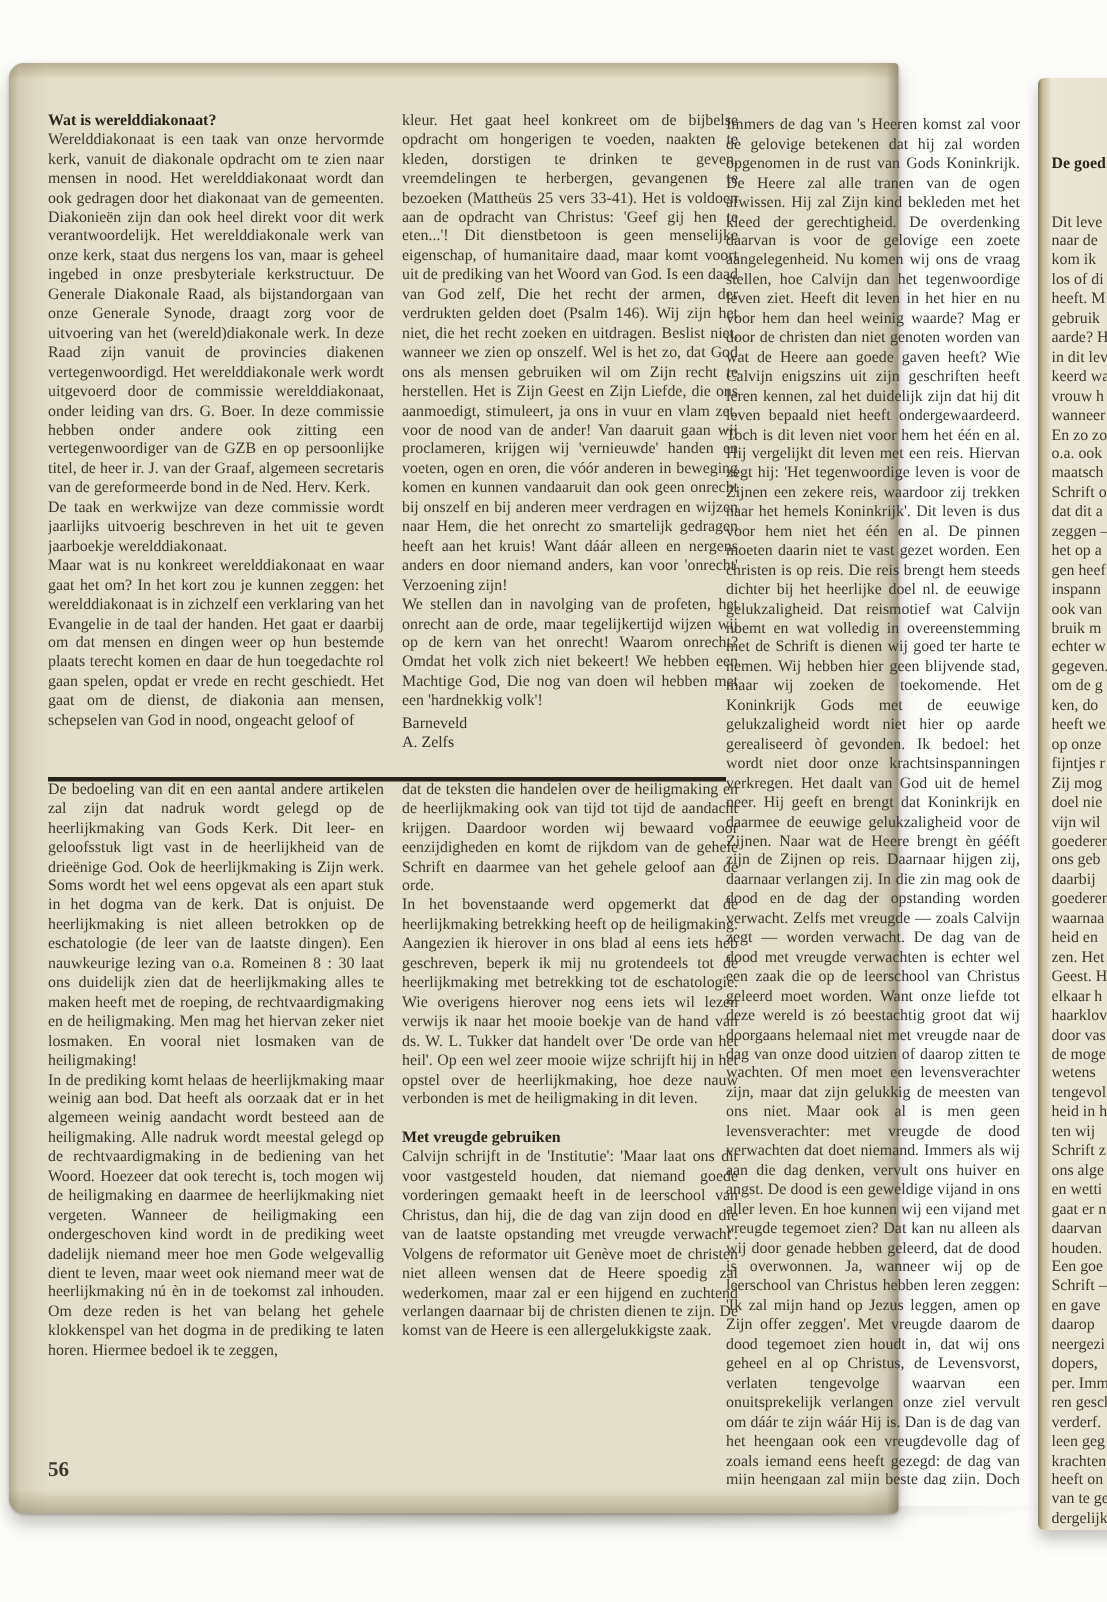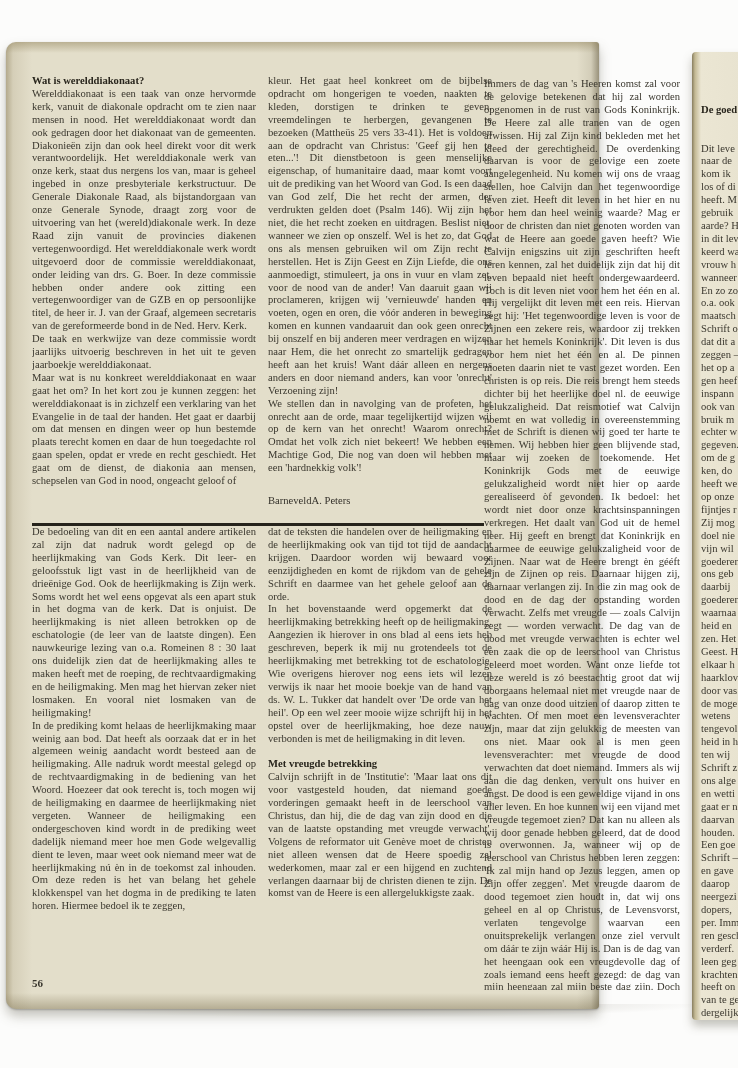--- a/index.html
+++ b/index.html
@@ -24,34 +24,34 @@
   }
   .content{
     position:relative;margin:33px 0 0 26px;width:648px;height:921px;overflow:hidden;
     color:#3a372e;font-size:10.6px;line-height:12.9px;
   }
   .left-block{width:460px;}
   .row{display:flex;gap:12px;}
   .col{width:224px;text-align:justify;}
   .coltext{white-space:pre-line;text-align:justify;}
   .art-heading{font-weight:bold;color:#28251c;}
-  .sig-row{display:flex;justify-content:flex-start;margin-top:20px;color:#34312a;}
+  .sig-row{display:flex;justify-content:space-between;margin-top:2px;color:#34312a;flex-direction:column;}
   .rule{width:452px;height:3px;background:#26231b;margin-top:15px;}
   .headline{
     font-family:"Liberation Sans","DejaVu Sans",sans-serif;
     font-size:35px;line-height:37px;letter-spacing:-.5px;color:#211f1a;
     margin:13px 0 8px 0;font-weight:400;
   }
   .subheading{font-weight:bold;color:#28251c;margin-top:13px;}
   .col3{
     position:absolute;left:452px;top:3px;width:196px;height:912px;overflow:hidden;
     text-align:justify;
   }
   .page-number{
-    position:absolute;left:26px;bottom:20px;font-size:11px;font-weight:bold;color:#3a372e;
+    position:absolute;left:26px;bottom:20px;font-size:14px;font-weight:bold;color:#3a372e;
   }
 
   
   .right-page{
     position:absolute;left:692px;top:52px;width:63px;height:968px;
     background:linear-gradient(90deg,#877d5e 0px,#c3b994 3px,#ebe6d3 9px,#e7e2cf 100%);
     border-radius:4px 0 0 4px;
     box-shadow:0 6px 10px rgba(90,85,70,.35);
     overflow:hidden;
   }
@@ -84,37 +84,37 @@
             <div class="art-heading">Wat is werelddiakonaat?</div>
             <div class="coltext">Werelddiakonaat is een taak van onze hervormde kerk, vanuit de diakonale opdracht om te zien naar mensen in nood. Het werelddiakonaat wordt dan ook gedragen door het diakonaat van de gemeenten. Diakonieën zijn dan ook heel direkt voor dit werk verantwoordelijk. Het werelddiakonale werk van onze kerk, staat dus nergens los van, maar is geheel ingebed in onze presbyteriale kerkstructuur. De Generale Diakonale Raad, als bijstandorgaan van onze Generale Synode, draagt zorg voor de uitvoering van het (wereld)diakonale werk. In deze Raad zijn vanuit de provincies diakenen vertegenwoordigd. Het werelddiakonale werk wordt uitgevoerd door de commissie werelddiakonaat, onder leiding van drs. G. Boer. In deze commissie hebben onder andere ook zitting een vertegenwoordiger van de GZB en op persoonlijke titel, de heer ir. J. van der Graaf, algemeen secretaris van de gereformeerde bond in de Ned. Herv. Kerk.
 De taak en werkwijze van deze commissie wordt jaarlijks uitvoerig beschreven in het uit te geven jaarboekje werelddiakonaat.
 Maar wat is nu konkreet werelddiakonaat en waar gaat het om? In het kort zou je kunnen zeggen: het werelddiakonaat is in zichzelf een verklaring van het Evangelie in de taal der handen. Het gaat er daarbij om dat mensen en dingen weer op hun bestemde plaats terecht komen en daar de hun toegedachte rol gaan spelen, opdat er vrede en recht geschiedt. Het gaat om de dienst, de diakonia aan mensen, schepselen van God in nood, ongeacht geloof of</div>
           </div>
           <div class="col">
             <div class="coltext">kleur. Het gaat heel konkreet om de bijbelse opdracht om hongerigen te voeden, naakten te kleden, dorstigen te drinken te geven, vreemdelingen te herbergen, gevangenen te bezoeken (Mattheüs 25 vers 33-41). Het is voldoen aan de opdracht van Christus: 'Geef gij hen te eten...'! Dit dienstbetoon is geen menselijke eigenschap, of humanitaire daad, maar komt voort uit de prediking van het Woord van God. Is een daad van God zelf, Die het recht der armen, der verdrukten gelden doet (Psalm 146). Wij zijn het niet, die het recht zoeken en uitdragen. Beslist niet, wanneer we zien op onszelf. Wel is het zo, dat God ons als mensen gebruiken wil om Zijn recht te herstellen. Het is Zijn Geest en Zijn Liefde, die ons aanmoedigt, stimuleert, ja ons in vuur en vlam zet, voor de nood van de ander! Van daaruit gaan wij proclameren, krijgen wij 'vernieuwde' handen en voeten, ogen en oren, die vóór anderen in beweging komen en kunnen vandaaruit dan ook geen onrecht bij onszelf en bij anderen meer verdragen en wijzen naar Hem, die het onrecht zo smartelijk gedragen heeft aan het kruis! Want dáár alleen en nergens anders en door niemand anders, kan voor 'onrecht' Verzoening zijn!
 We stellen dan in navolging van de profeten, het onrecht aan de orde, maar tegelijkertijd wijzen wij op de kern van het onrecht! Waarom onrecht? Omdat het volk zich niet bekeert! We hebben een Machtige God, Die nog van doen wil hebben met een 'hardnekkig volk'!</div>
             <div class="sig-row">
               <span>Barneveld</span>
-              <span>A. Peters</span>
+              <span>A. Zelfs</span>
             </div>
           </div>
         </div>
 
         <div class="rule"></div>
 
 
         <div class="row">
           <div class="col">
             <div class="coltext">De bedoeling van dit en een aantal andere artikelen zal zijn dat nadruk wordt gelegd op de heerlijkmaking van Gods Kerk. Dit leer- en geloofsstuk ligt vast in de heerlijkheid van de drieënige God. Ook de heerlijkmaking is Zijn werk. Soms wordt het wel eens opgevat als een apart stuk in het dogma van de kerk. Dat is onjuist. De heerlijkmaking is niet alleen betrokken op de eschatologie (de leer van de laatste dingen). Een nauwkeurige lezing van o.a. Romeinen 8 : 30 laat ons duidelijk zien dat de heerlijkmaking alles te maken heeft met de roeping, de rechtvaardigmaking en de heiligmaking. Men mag het hiervan zeker niet losmaken. En vooral niet losmaken van de heiligmaking!
 In de prediking komt helaas de heerlijkmaking maar weinig aan bod. Dat heeft als oorzaak dat er in het algemeen weinig aandacht wordt besteed aan de heiligmaking. Alle nadruk wordt meestal gelegd op de rechtvaardigmaking in de bediening van het Woord. Hoezeer dat ook terecht is, toch mogen wij de heiligmaking en daarmee de heerlijkmaking niet vergeten. Wanneer de heiligmaking een ondergeschoven kind wordt in de prediking weet dadelijk niemand meer hoe men Gode welgevallig dient te leven, maar weet ook niemand meer wat de heerlijkmaking nú èn in de toekomst zal inhouden. Om deze reden is het van belang het gehele klokkenspel van het dogma in de prediking te laten horen. Hiermee bedoel ik te zeggen,</div>
           </div>
           <div class="col">
             <div class="coltext">dat de teksten die handelen over de heiligmaking en de heerlijkmaking ook van tijd tot tijd de aandacht krijgen. Daardoor worden wij bewaard voor eenzijdigheden en komt de rijkdom van de gehele Schrift en daarmee van het gehele geloof aan de orde.
 In het bovenstaande werd opgemerkt dat de heerlijkmaking betrekking heeft op de heiligmaking. Aangezien ik hierover in ons blad al eens iets heb geschreven, beperk ik mij nu grotendeels tot de heerlijkmaking met betrekking tot de eschatologie. Wie overigens hierover nog eens iets wil lezen verwijs ik naar het mooie boekje van de hand van ds. W. L. Tukker dat handelt over 'De orde van het heil'. Op een wel zeer mooie wijze schrijft hij in het opstel over de heerlijkmaking, hoe deze nauw verbonden is met de heiligmaking in dit leven.</div>
-            <div class="subheading">Met vreugde betrekking</div>
+            <div class="subheading">Met vreugde gebruiken</div>
             <div class="coltext">Calvijn schrijft in de 'Institutie': 'Maar laat ons dit voor vastgesteld houden, dat niemand goede vorderingen gemaakt heeft in de leerschool van Christus, dan hij, die de dag van zijn dood en die van de laatste opstanding met vreugde verwacht'. Volgens de reformator uit Genève moet de christen niet alleen wensen dat de Heere spoedig zal wederkomen, maar zal er een hijgend en zuchtend verlangen daarnaar bij de christen dienen te zijn. De komst van de Heere is een allergelukkigste zaak.</div>
           </div>
         </div>
       </div>
 
       <div class="col3">
         <div class="coltext">Immers de dag van 's Heeren komst zal voor de gelovige betekenen dat hij zal worden opgenomen in de rust van Gods Koninkrijk. De Heere zal alle tranen van de ogen afwissen. Hij zal Zijn kind bekleden met het kleed der gerechtigheid. De overdenking daarvan is voor de gelovige een zoete aangelegenheid. Nu komen wij ons de vraag stellen, hoe Calvijn dan het tegenwoordige leven ziet. Heeft dit leven in het hier en nu voor hem dan heel weinig waarde? Mag er door de christen dan niet genoten worden van wat de Heere aan goede gaven heeft? Wie Calvijn enigszins uit zijn geschriften heeft leren kennen, zal het duidelijk zijn dat hij dit leven bepaald niet heeft ondergewaardeerd. Toch is dit leven niet voor hem het één en al. Hij vergelijkt dit leven met een reis. Hiervan zegt hij: 'Het tegenwoordige leven is voor de Zijnen een zekere reis, waardoor zij trekken naar het hemels Koninkrijk'. Dit leven is dus voor hem niet het één en al. De pinnen moeten daarin niet te vast gezet worden. Een christen is op reis. Die reis brengt hem steeds dichter bij het heerlijke doel nl. de eeuwige gelukzaligheid. Dat reismotief wat Calvijn noemt en wat volledig in overeenstemming met de Schrift is dienen wij goed ter harte te nemen. Wij hebben hier geen blijvende stad, maar wij zoeken de toekomende. Het Koninkrijk Gods met de eeuwige gelukzaligheid wordt niet hier op aarde gerealiseerd òf gevonden. Ik bedoel: het wordt niet door onze krachtsinspanningen verkregen. Het daalt van God uit de hemel neer. Hij geeft en brengt dat Koninkrijk en daarmee de eeuwige gelukzaligheid voor de Zijnen. Naar wat de Heere brengt èn gééft zijn de Zijnen op reis. Daarnaar hijgen zij, daarnaar verlangen zij. In die zin mag ook de dood en de dag der opstanding worden verwacht. Zelfs met vreugde — zoals Calvijn zegt — worden verwacht. De dag van de dood met vreugde verwachten is echter wel een zaak die op de leerschool van Christus geleerd moet worden. Want onze liefde tot deze wereld is zó beestachtig groot dat wij doorgaans helemaal niet met vreugde naar de dag van onze dood uitzien of daarop zitten te wachten. Of men moet een levensverachter zijn, maar dat zijn gelukkig de meesten van ons niet. Maar ook al is men geen levensverachter: met vreugde de dood verwachten dat doet niemand. Immers als wij aan die dag denken, vervult ons huiver en angst. De dood is een geweldige vijand in ons aller leven. En hoe kunnen wij een vijand met vreugde tegemoet zien? Dat kan nu alleen als wij door genade hebben geleerd, dat de dood is overwonnen. Ja, wanneer wij op de leerschool van Christus hebben leren zeggen: 'Ik zal mijn hand op Jezus leggen, amen op Zijn offer zeggen'. Met vreugde daarom de dood tegemoet zien houdt in, dat wij ons geheel en al op Christus, de Levensvorst, verlaten tengevolge waarvan een onuitsprekelijk verlangen onze ziel vervult om dáár te zijn wáár Hij is. Dan is de dag van het heengaan ook een vreugdevolle dag of zoals iemand eens heeft gezegd: de dag van mijn heengaan zal mijn beste dag zijn. Doch dit zei hij wel in het geloof en omdat hij heel goed wist dat dit leven een reis was. Men mag ook zeggen: een doorgangshuis naar het eeuwige leven.</div>
       </div>
 
     </div>

